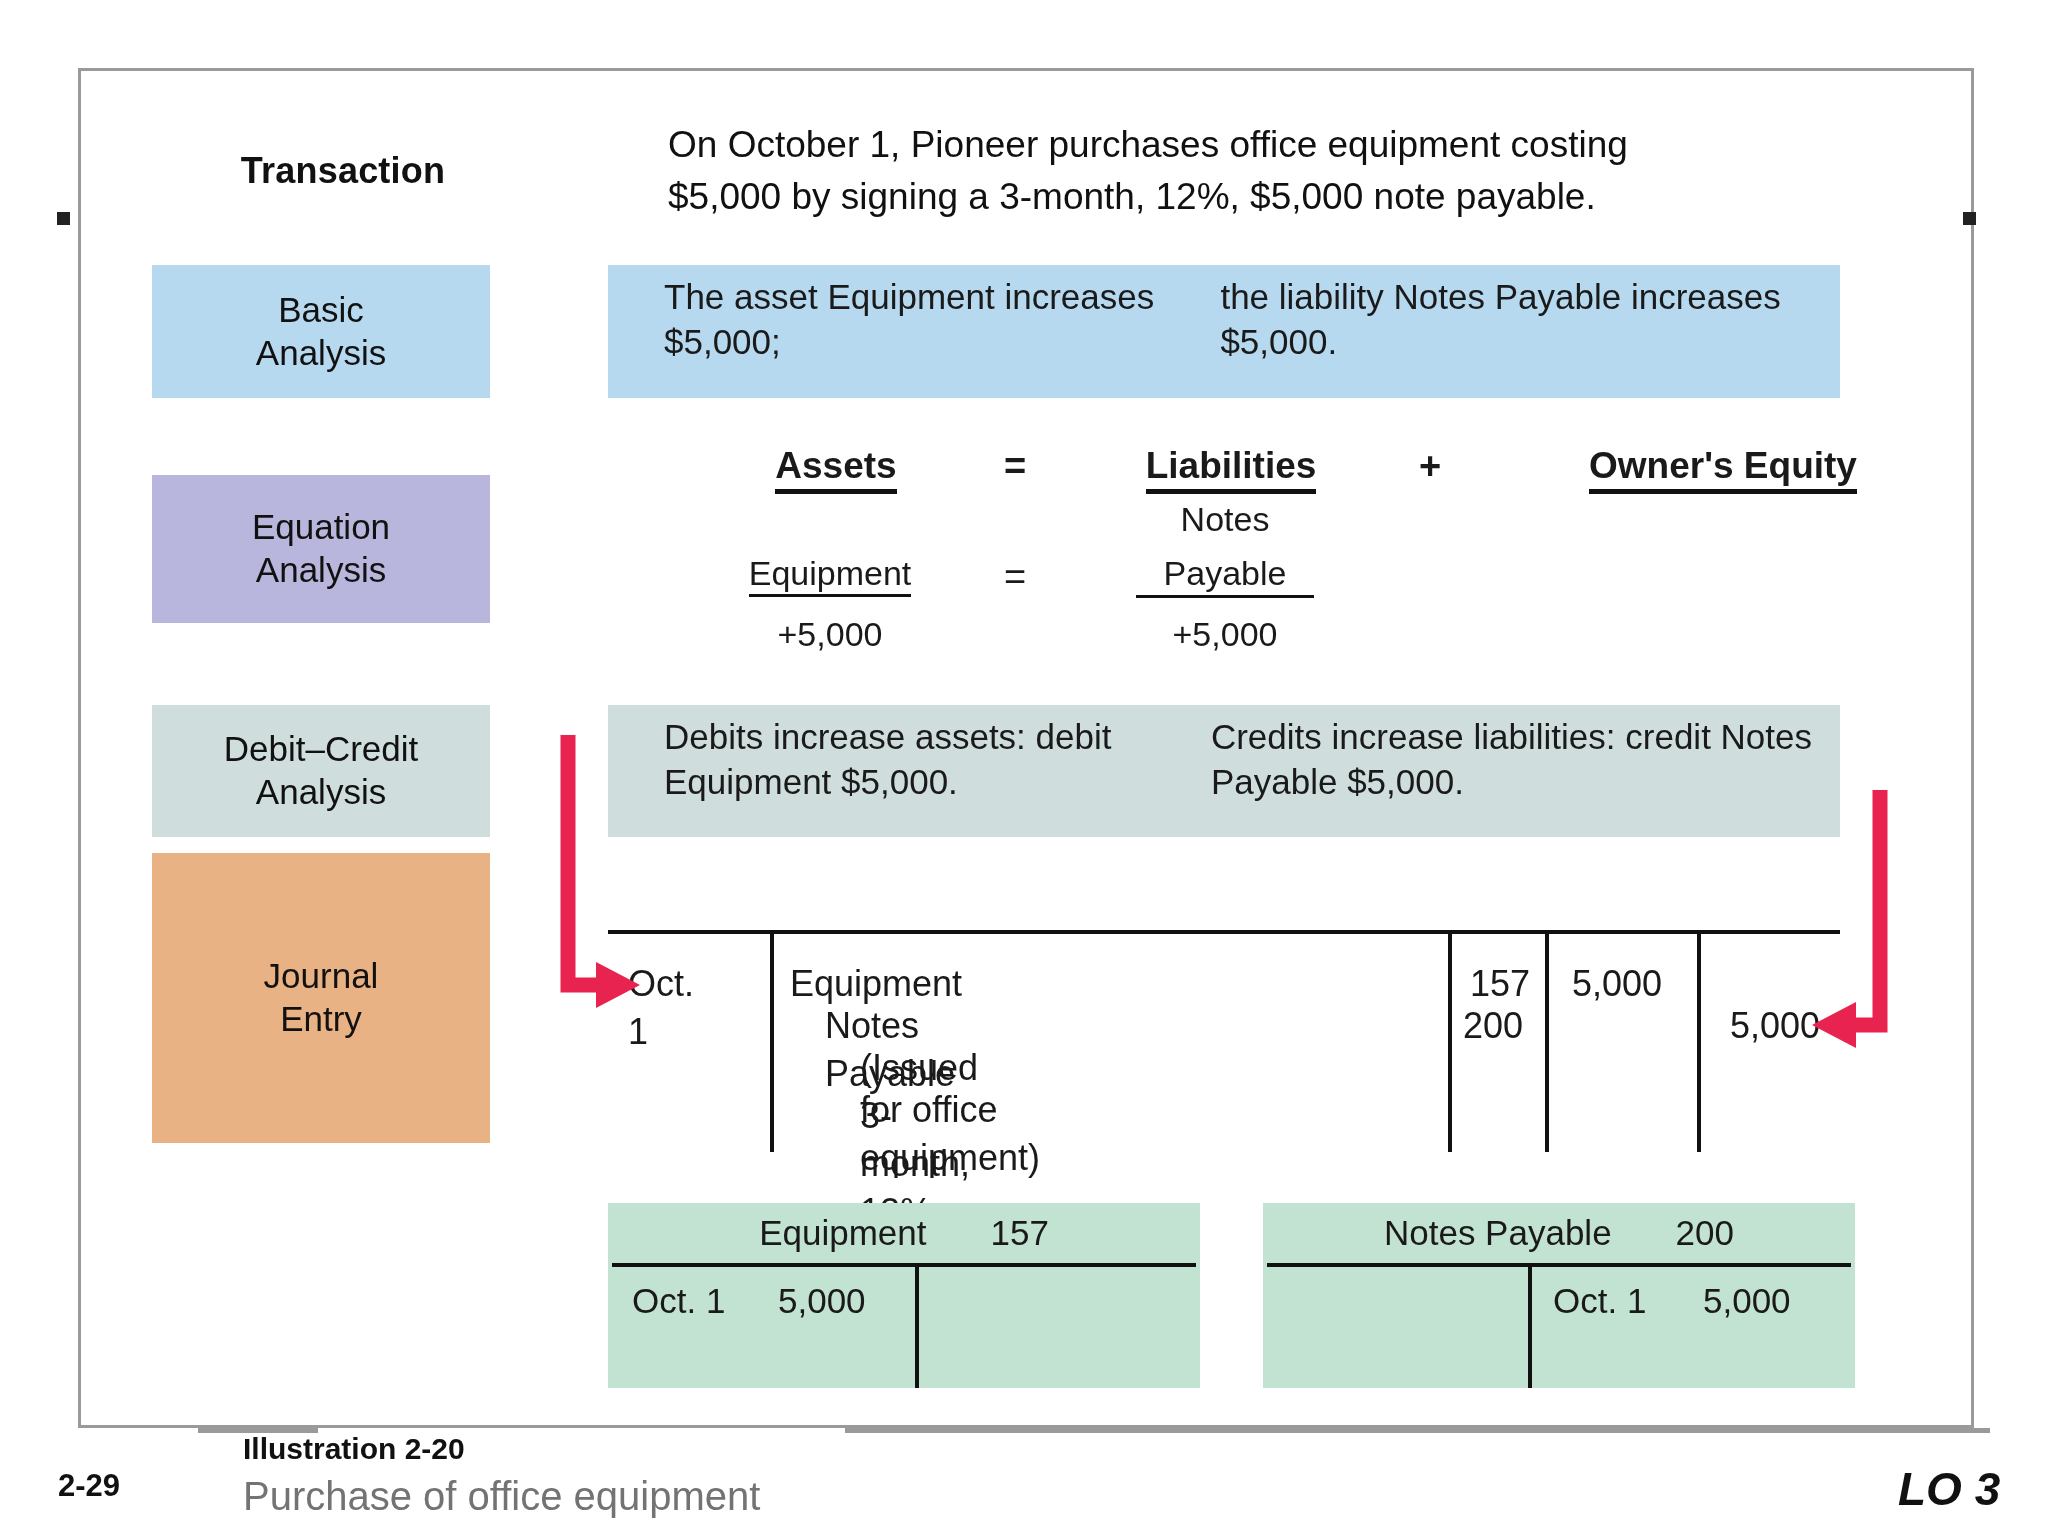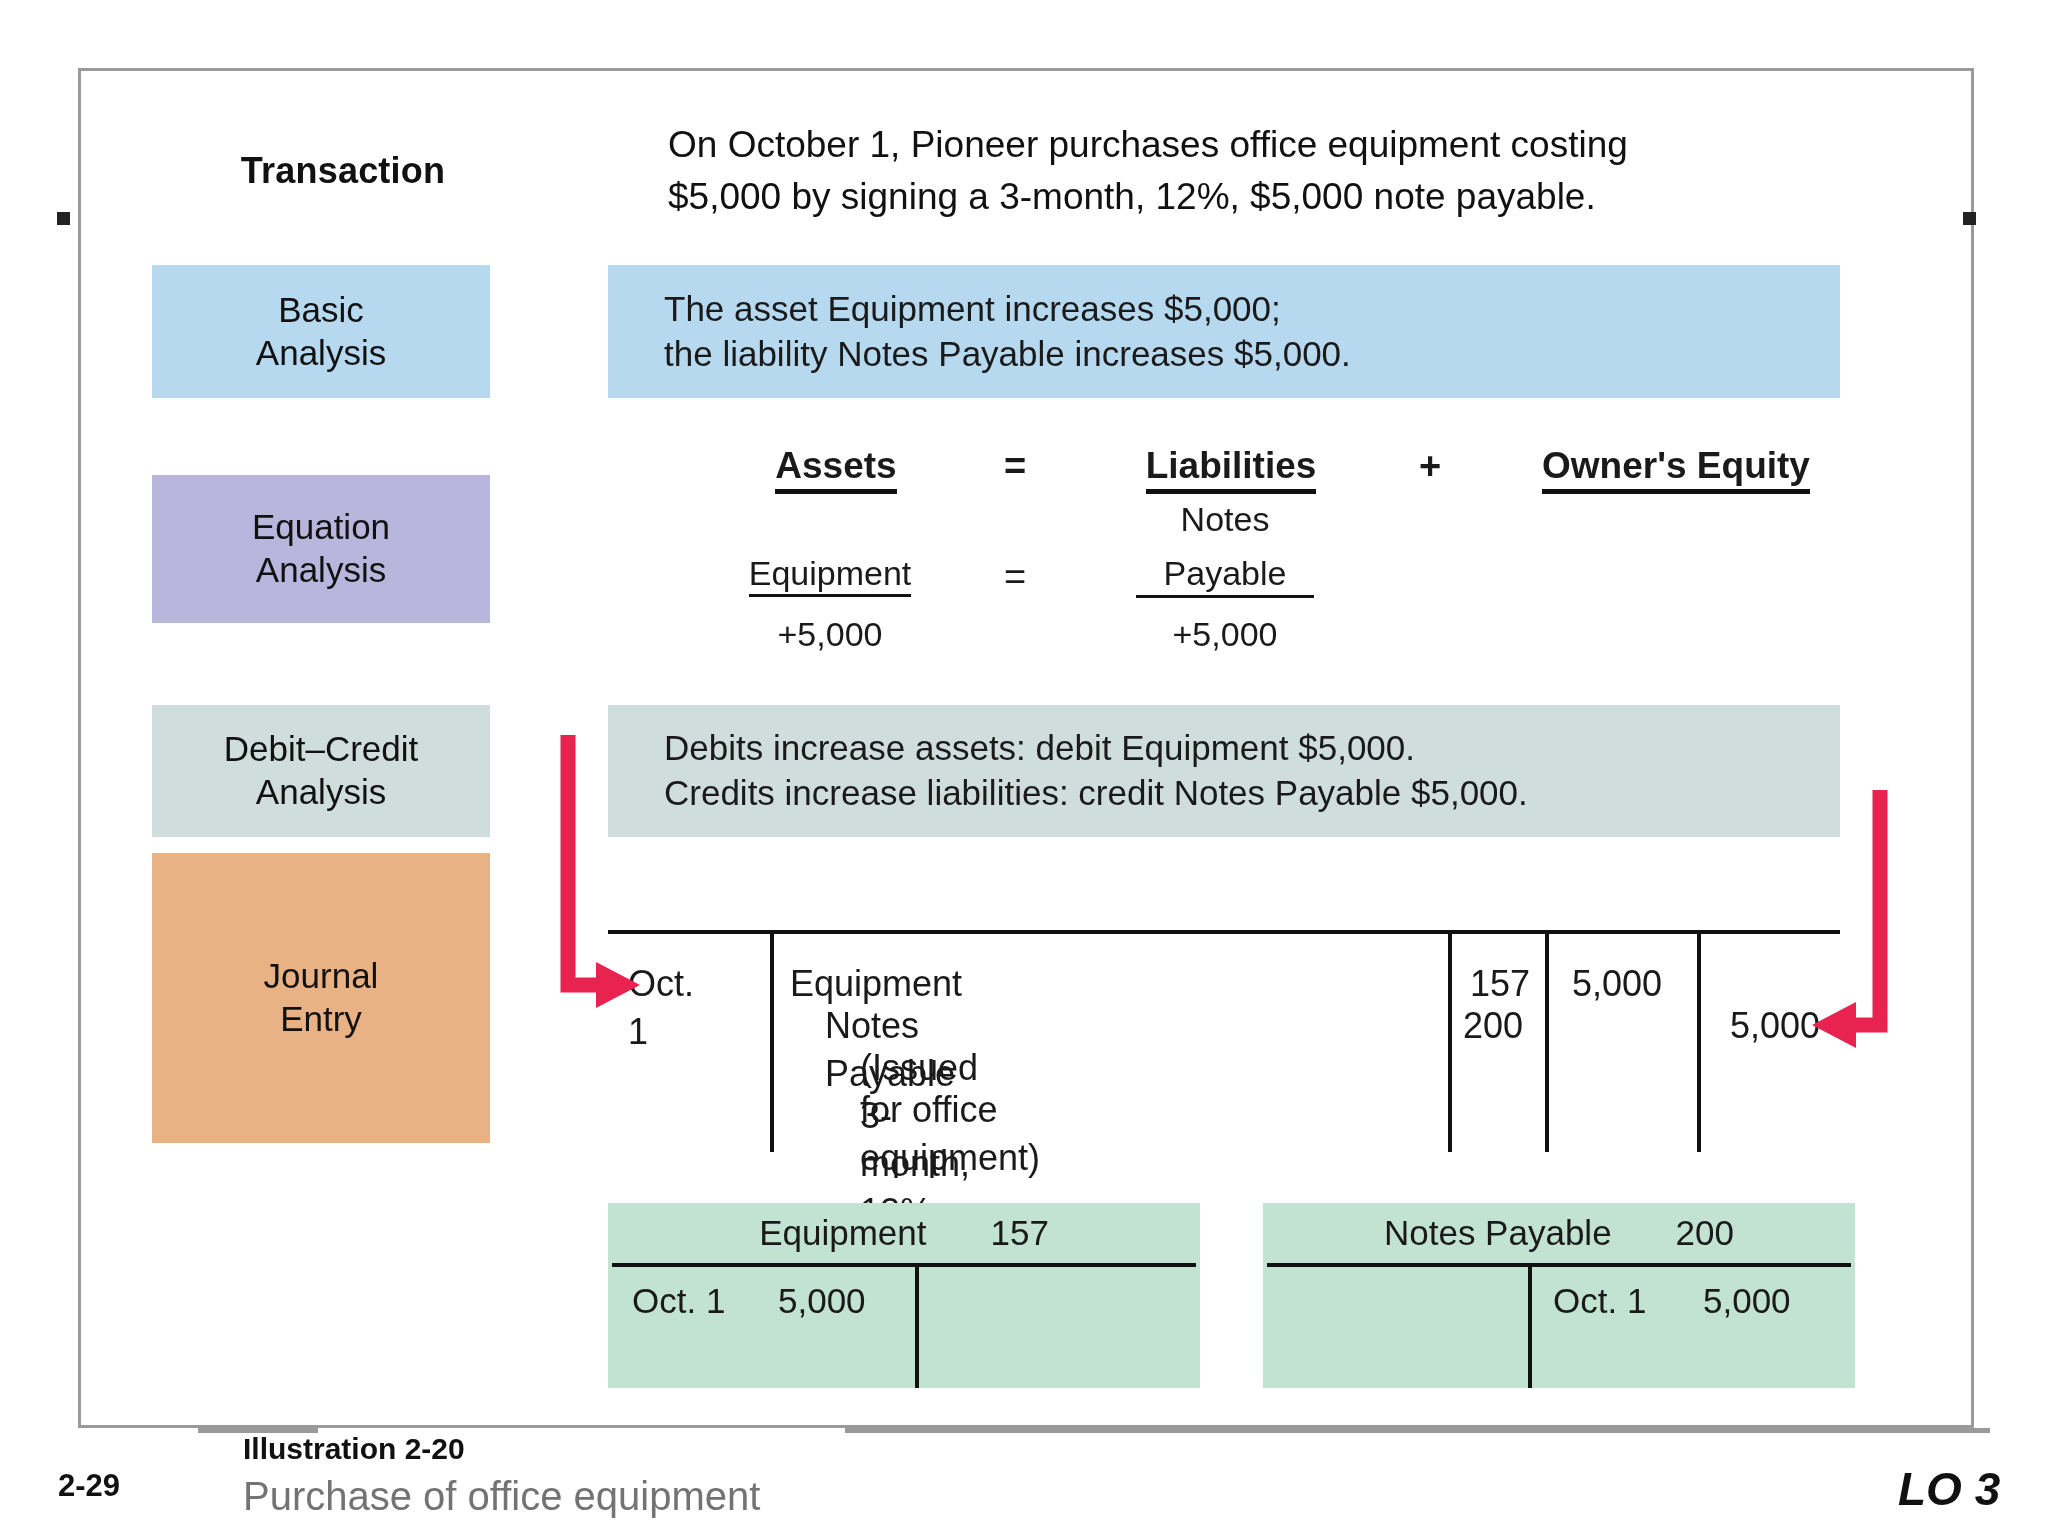--- a/index.html
+++ b/index.html
@@ -45,21 +45,21 @@
     position: absolute;
     font-size: 36px;
     font-weight: bold;
     color: #111;
     letter-spacing: .2px;
   }
 
   
   .panel {
     position: absolute;
-    display: flex; flex-direction: column; justify-content: center;
+    display: flex; flex-direction: row; justify-content: center;
     font-size: 35px; line-height: 1.28;
     padding: 10px 0 10px 56px;
   }
 
   .plain-text { position: absolute; font-size: 37px; line-height: 1.33; }
 
   
   .eq { position: absolute; }
   .eq-cell { position: absolute; text-align: center; }
   .eq-head {
@@ -158,21 +158,21 @@
   <div class="eq">
 
     <div class="eq-cell" style="left:700px; top:445px; width:260px;">
       <span class="eq-head">Assets</span>
     </div>
     <div class="eq-op" style="left:985px; top:445px; width:60px;">=</div>
     <div class="eq-cell" style="left:1080px; top:445px; width:290px;">
       <span class="eq-head">Liabilities</span>
     </div>
     <div class="eq-op" style="left:1400px; top:445px; width:60px;">+</div>
-    <div class="eq-cell" style="left:1470px; top:445px; width:400px;">
+    <div class="eq-cell" style="left:1517px; top:445px; width:400px;">
       <span class="eq-head">Owner's Equity</span>
     </div>
 
     <div class="eq-cell" style="left:1080px; top:500px; width:290px;">
       <span style="font-size:34px;">Notes</span>
     </div>
     <div class="eq-cell" style="left:1080px; top:553px; width:290px;">
       <span class="eq-acct" style="padding:0 28px 2px 28px;">Payable</span>
     </div>
 

